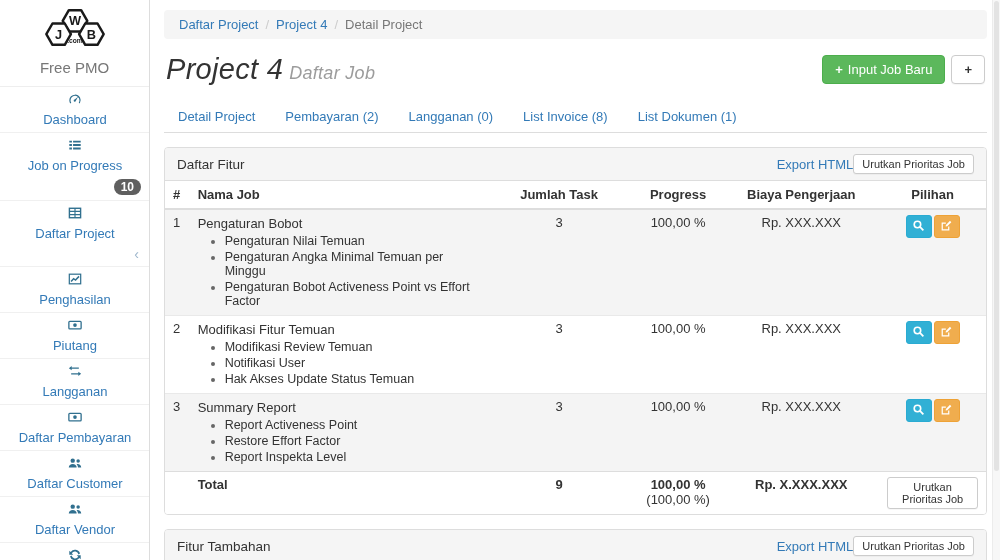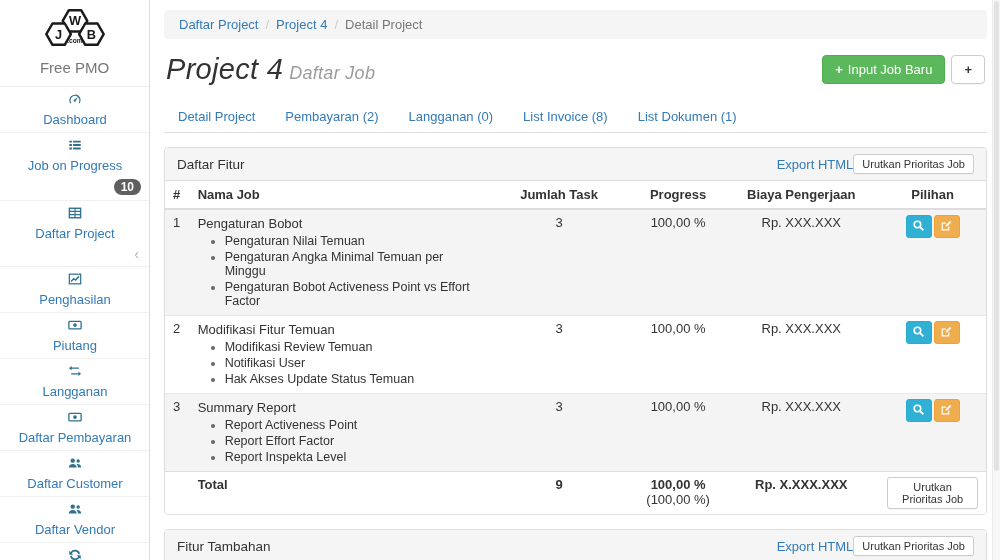--- a/index.html
+++ b/index.html
@@ -310,21 +310,21 @@
                         <path d="M6.9 9.3l2-.4 5-5L12.3 2.3l-5 5z"></path>
                       </svg></span>
                   </button></td>
               </tr>
               <tr>
                 <td class="no">3</td>
                 <td>
                   <div class="job-name">Summary Report</div>
                   <ul class="subtasks">
                     <li>Report Activeness Point</li>
-                    <li>Report Effort Factor</li>
+                    <li>Restore Effort Factor</li>
                     <li>Report Inspekta Level</li>
                   </ul>
                 </td>
                 <td class="c">3</td>
                 <td class="c">100,00 %</td>
                 <td class="c">Rp. XXX.XXX</td>
                 <td class="c"><button class="abtn abtn-info">
                     <span class="icon"><svg viewBox="0 0 16 16">
                         <circle cx="6.7" cy="6.7" r="4" fill="none" stroke="#fff" stroke-width="2"></circle>
                         <path d="M9.8 9.8 14 14" stroke="#fff" stroke-width="2.2"></path>

